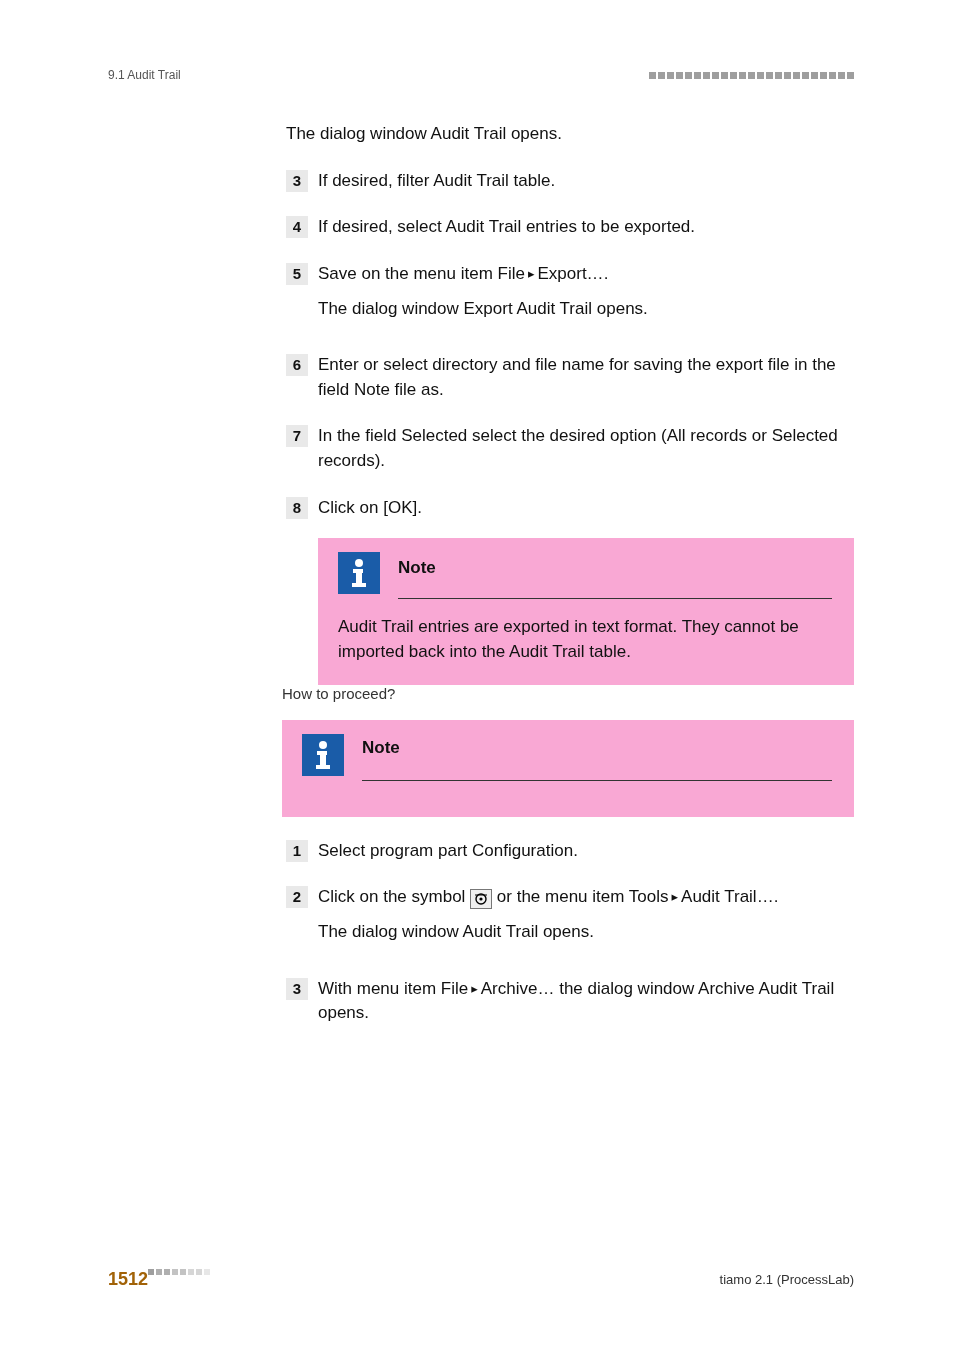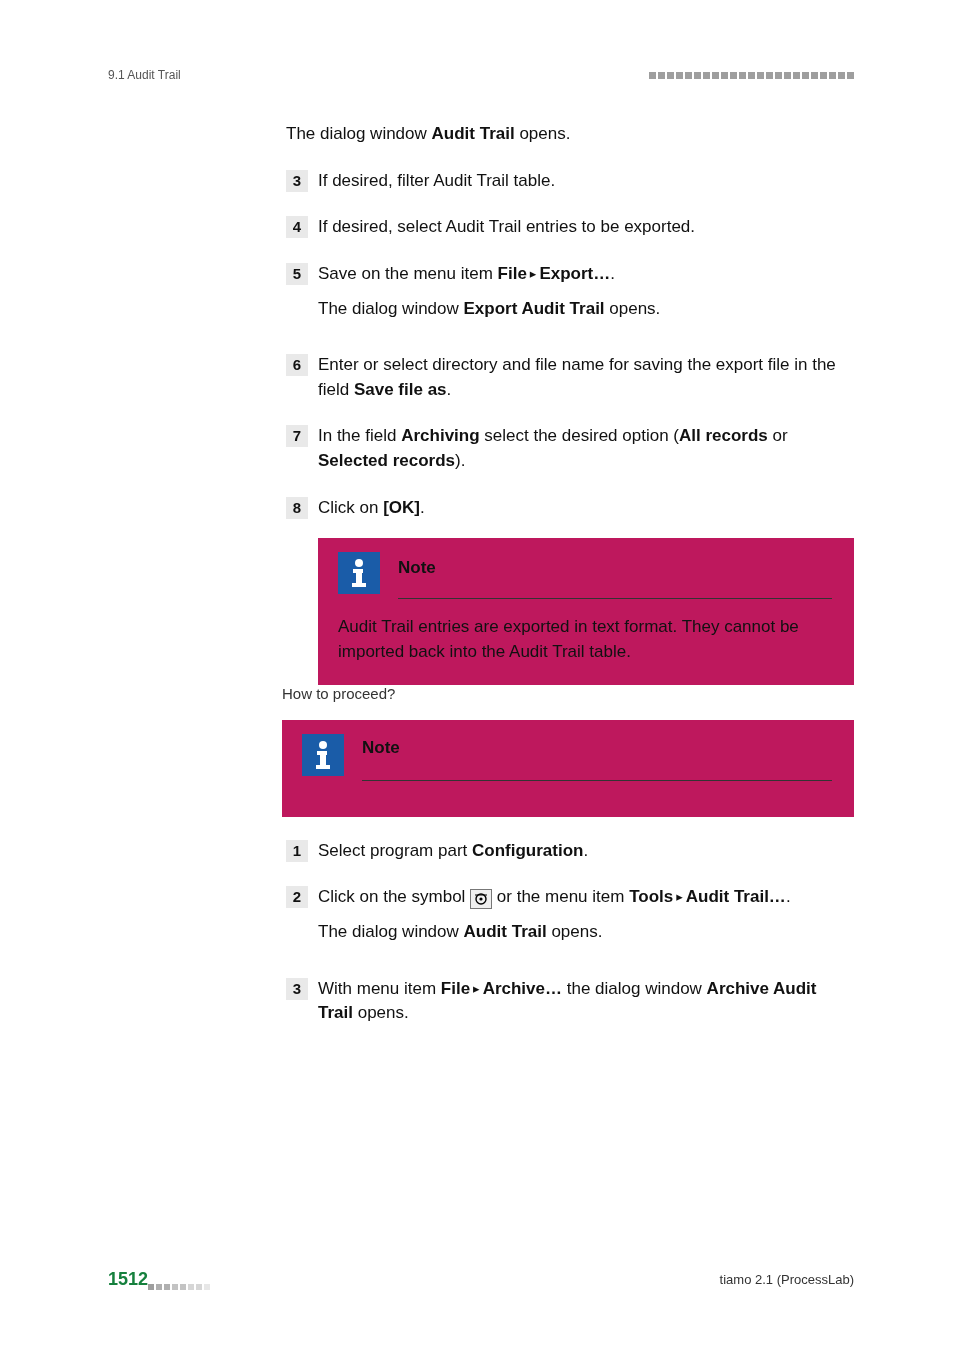--- a/index.html
+++ b/index.html
@@ -61,21 +61,21 @@
     color: #111;
   }
   .step-body p { margin: 0 0 10px 0; }
   .para {
     font-size: 17px;
     line-height: 1.45;
     color: #111;
     margin: 0 0 22px 0;
   }
   .notebox {
-    background: #be185d;
+    background: #f9a8d4;
     padding: 18px 22px 20px 20px;
     margin-top: 18px;
   }
   .note-head {
     display: flex;
     align-items: flex-start;
     border-bottom: 1px solid #333;
     padding-bottom: 4px;
     margin-bottom: 16px;
     margin-left: 60px;
@@ -146,41 +146,41 @@
     bottom: 60px;
     left: 108px;
     right: 100px;
     display: flex;
     justify-content: space-between;
     align-items: center;
   }
   .pagenum {
     font-weight: 800;
     font-size: 18px;
-    color: #15803d;
-    display: flex;
-    align-items: flex-end;
+    color: #a16207;
+    display: flex;
+    align-items: flex-start;
   }
   .dashes-small {
     display: flex;
     gap: 2px;
   }
   .dashes-small span {
     width: 6px;
     height: 6px;
   }
   .dashes-small span:nth-child(n+2){ opacity:.82 }
   .dashes-small span:nth-child(n+4){ opacity:.62 }
   .dashes-small span:nth-child(n+6){ opacity:.42 }
   .dashes-small span:nth-child(n+8){ opacity:.25 }
   .prodname {
     font-size: 13px;
     color: #333;
   }
-  b { font-weight: 700; }
+  b { font-weight: 400; }
 </style>
 </head>
 <body>
 
 <div class="page">
 
   <div class="runhead">
     <div>9.1 Audit Trail</div>
     <div class="dashes">
       <span></span>
@@ -229,28 +229,28 @@
       <div class="step-num">5</div>
       <div class="step-body">
         <p><span>Save on the menu item </span><b>File</b><span class="triangle"></span><b>Export…</b><span>.</span></p>
         <p><span>The dialog window </span><b>Export Audit Trail</b><span> opens.</span></p>
       </div>
     </div>
 
     <div class="step">
       <div class="step-num">6</div>
       <div class="step-body">
-        <span>Enter or select directory and file name for saving the export file in the field </span><b>Save file as</b><span>.</span>
+        <span>Enter or select directory and file name for saving the export file in the field </span><b>Note file as</b><span>.</span>
       </div>
     </div>
 
     <div class="step">
       <div class="step-num">7</div>
       <div class="step-body">
-        <span>In the field </span><b>Archiving</b><span> select the desired option (</span><b>All records</b><span> or </span><b>Selected records</b><span>).</span>
+        <span>In the field </span><b>Selected</b><span> select the desired option (</span><b>All records</b><span> or </span><b>Selected records</b><span>).</span>
       </div>
     </div>
 
     <div class="step">
       <div class="step-num">8</div>
       <div class="step-body">
         <p><span>Click on </span><b>[OK]</b><span>.</span></p>
 
         <div class="notebox">
           <div class="note-head">

